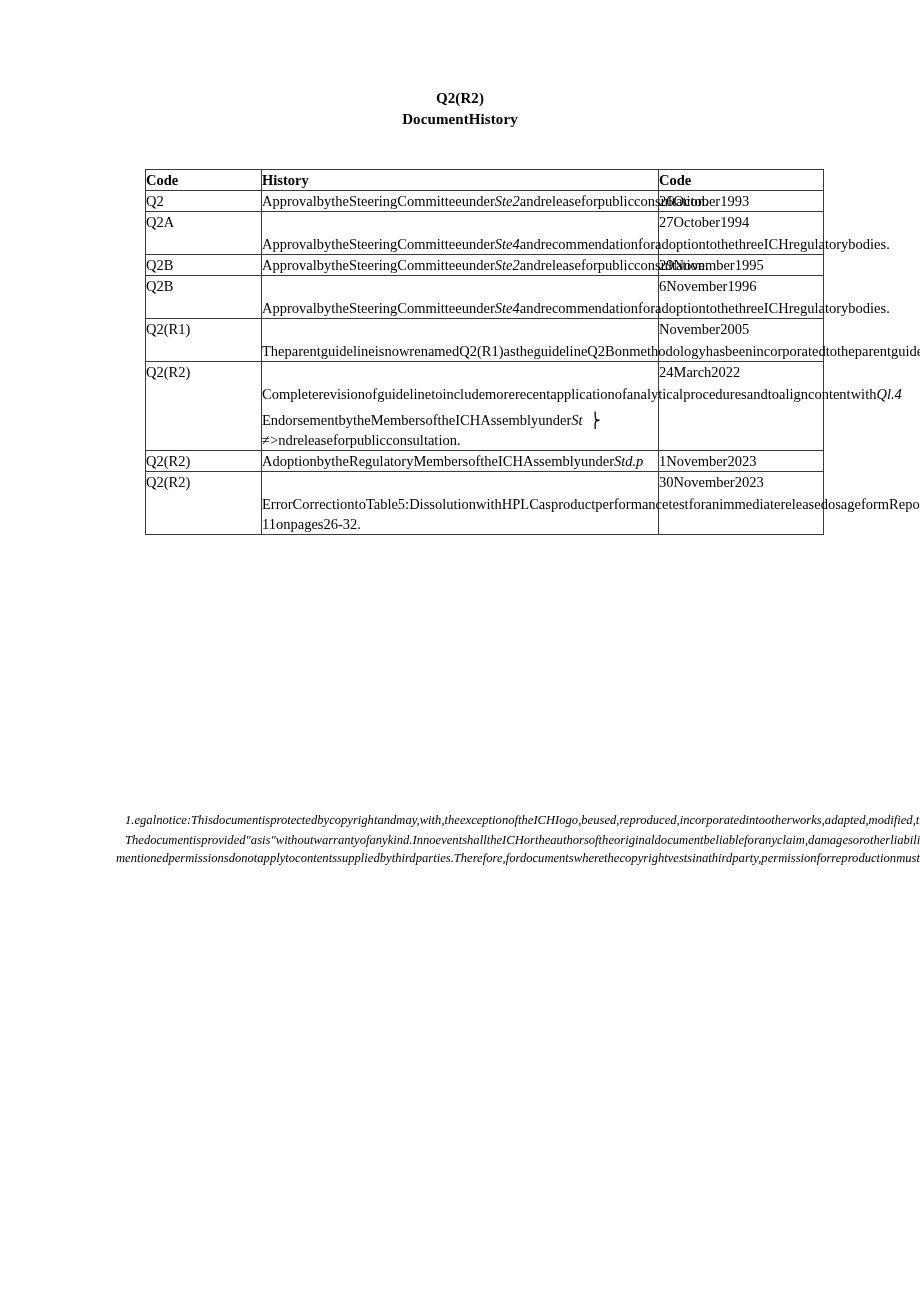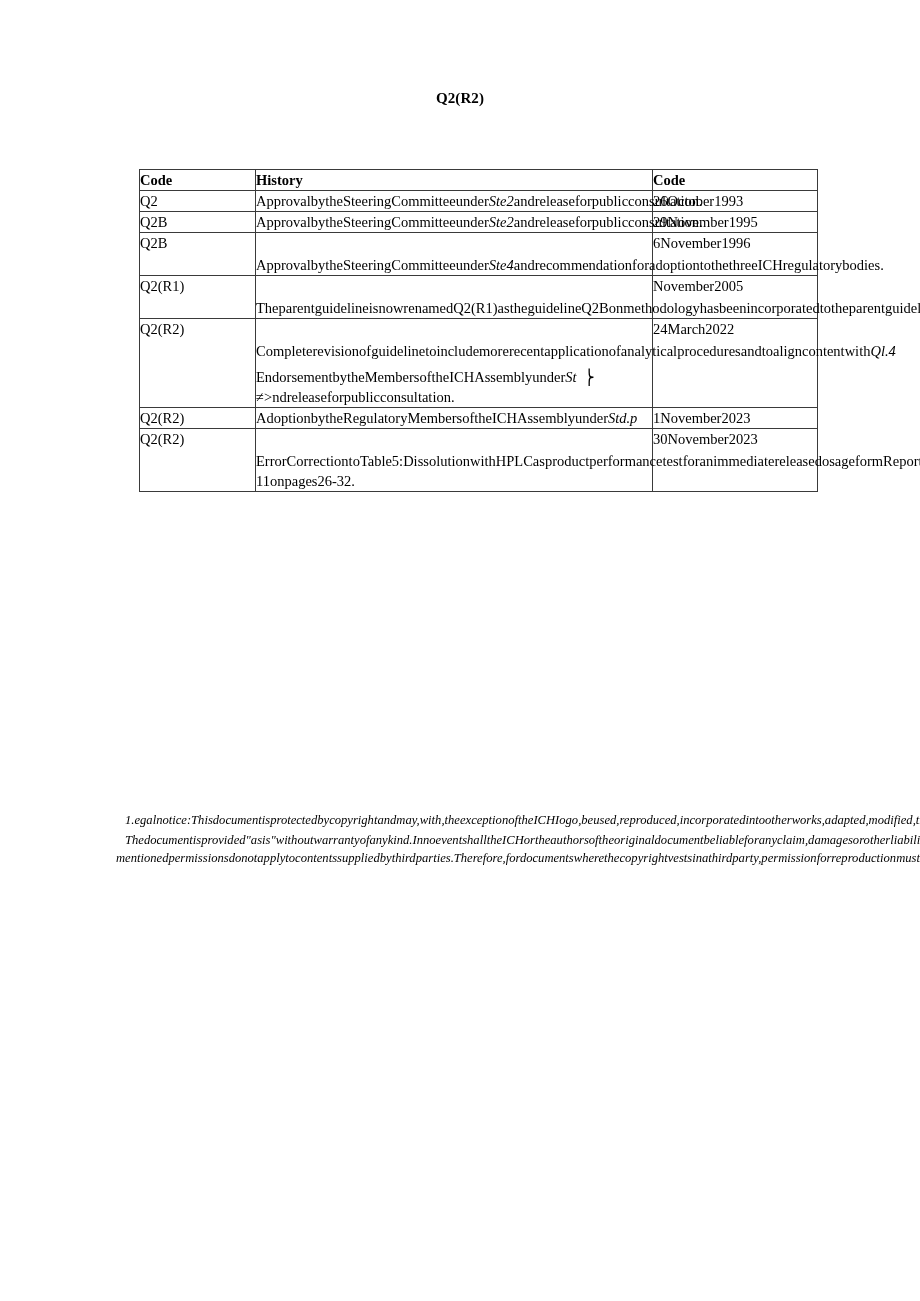--- a/index.html
+++ b/index.html
@@ -34,21 +34,21 @@
   .title-line {
     font-weight: bold;
     font-size: 15px;
     line-height: 21px;
     letter-spacing: 0.1px;
   }
 
   
   .history-table {
     position: absolute;
-    left: 139px;
+    left: 145px;
     top: 169px;
     width: 678px;
     border-collapse: collapse;
     table-layout: fixed;
   }
   .history-table td, .history-table th {
     border: 1px solid #3a3a3a;
     vertical-align: top;
     padding: 0;
     font-size: 14.5px;
@@ -105,20 +105,21 @@
   .legal p.para { text-indent: 9px; }
   .legal p.gap { margin-top: 3px; }
 </style>
 </head>
 <body>
 
 <div class="page">
 
   <div class="title-block">
     <div class="title-line">Q2(R2)</div>
+    <div class="title-line">DocumentHistory</div>
   </div>
 
   <table class="history-table">
     <colgroup>
       <col class="c-code">
         <col class="c-hist">
         <col class="c-date">
     </colgroup>
     <thead>
       <tr>
@@ -130,20 +131,27 @@
     <tbody>
 
       <tr>
         <td class="code-cell">Q2</td>
         <td class="hist-cell">
           <p><span>ApprovalbytheSteeringCommitteeunder</span><i class="it">Ste2</i><span>andreleaseforpublicconsultation.</span></p>
         </td>
         <td class="date-cell indent">26October1993</td>
       </tr>
 
+      <tr>
+        <td class="code-cell">Q2A</td>
+        <td class="hist-cell">
+          <p class="spaced-top"><span>ApprovalbytheSteeringCommitteeunder</span><i class="it">Ste4</i><span>andrecommendationforadoptiontothethreeICHregulatorybodies.</span></p>
+        </td>
+        <td class="date-cell indent">27October1994</td>
+      </tr>
 
       <tr>
         <td class="code-cell">Q2B</td>
         <td class="hist-cell">
           <p><span>ApprovalbytheSteeringCommitteeunder</span><i class="it">Ste2</i><span>andreleaseforpublicconsultation.</span></p>
         </td>
         <td class="date-cell">29November1995</td>
       </tr>
 
       <tr>

